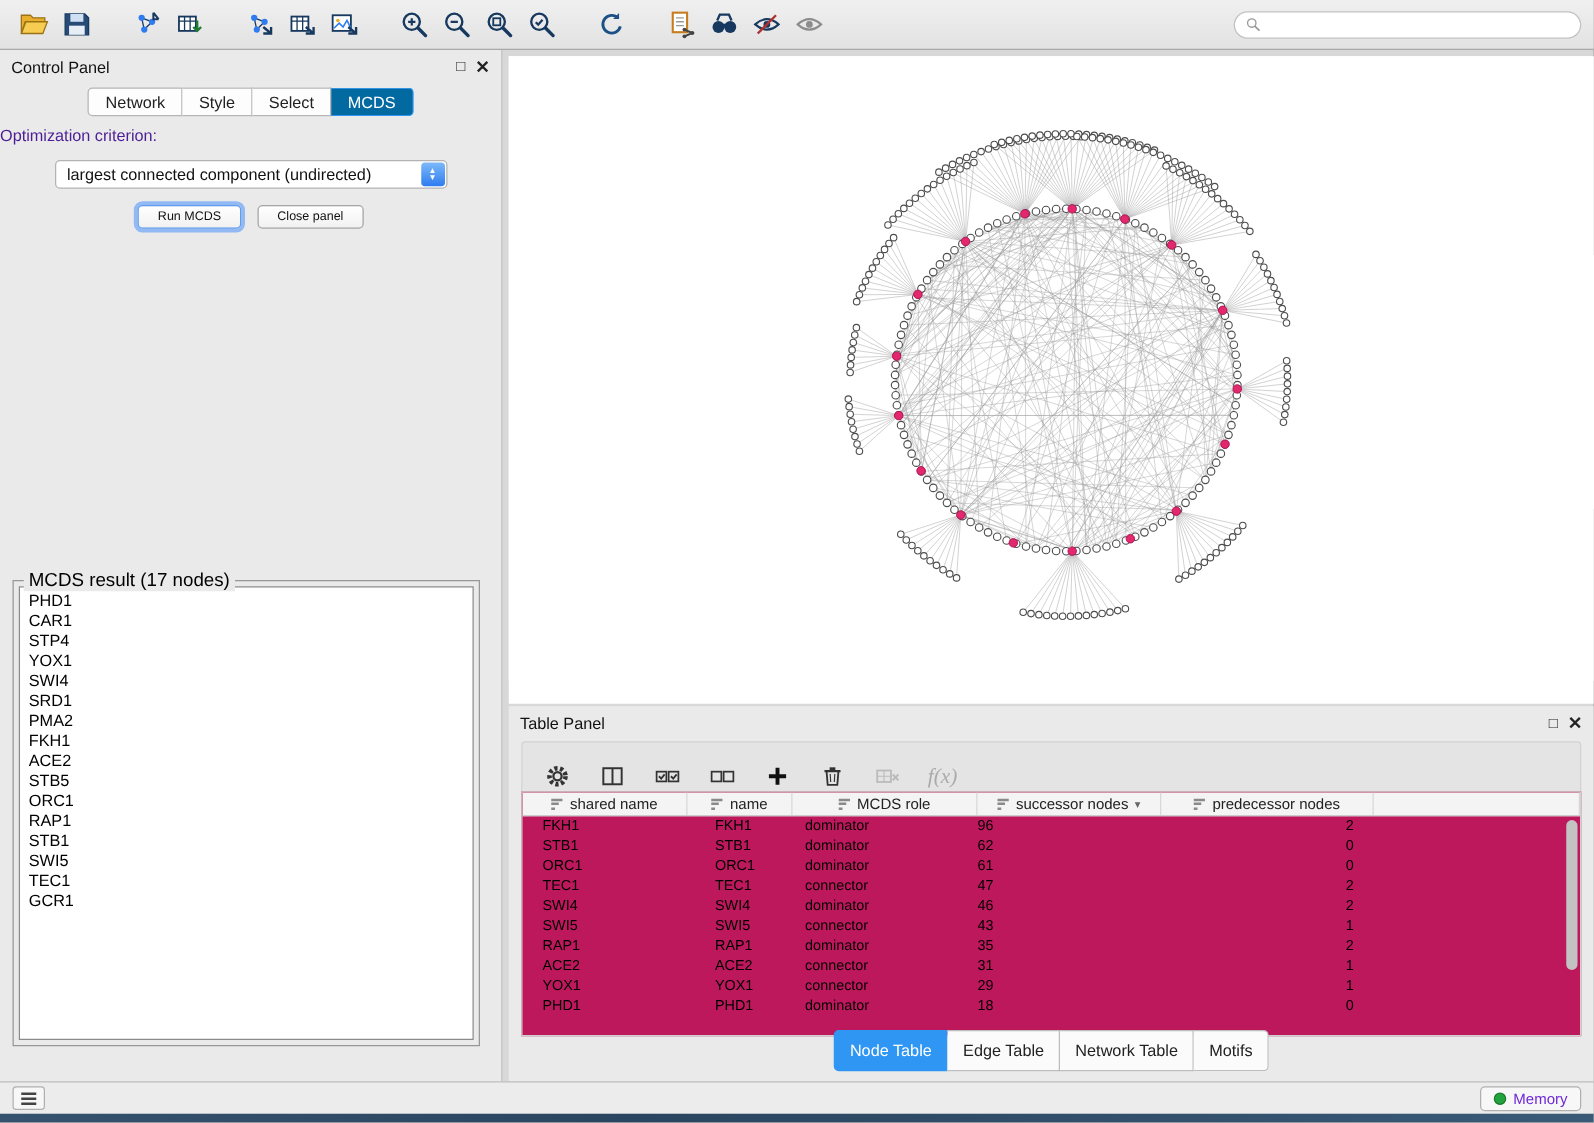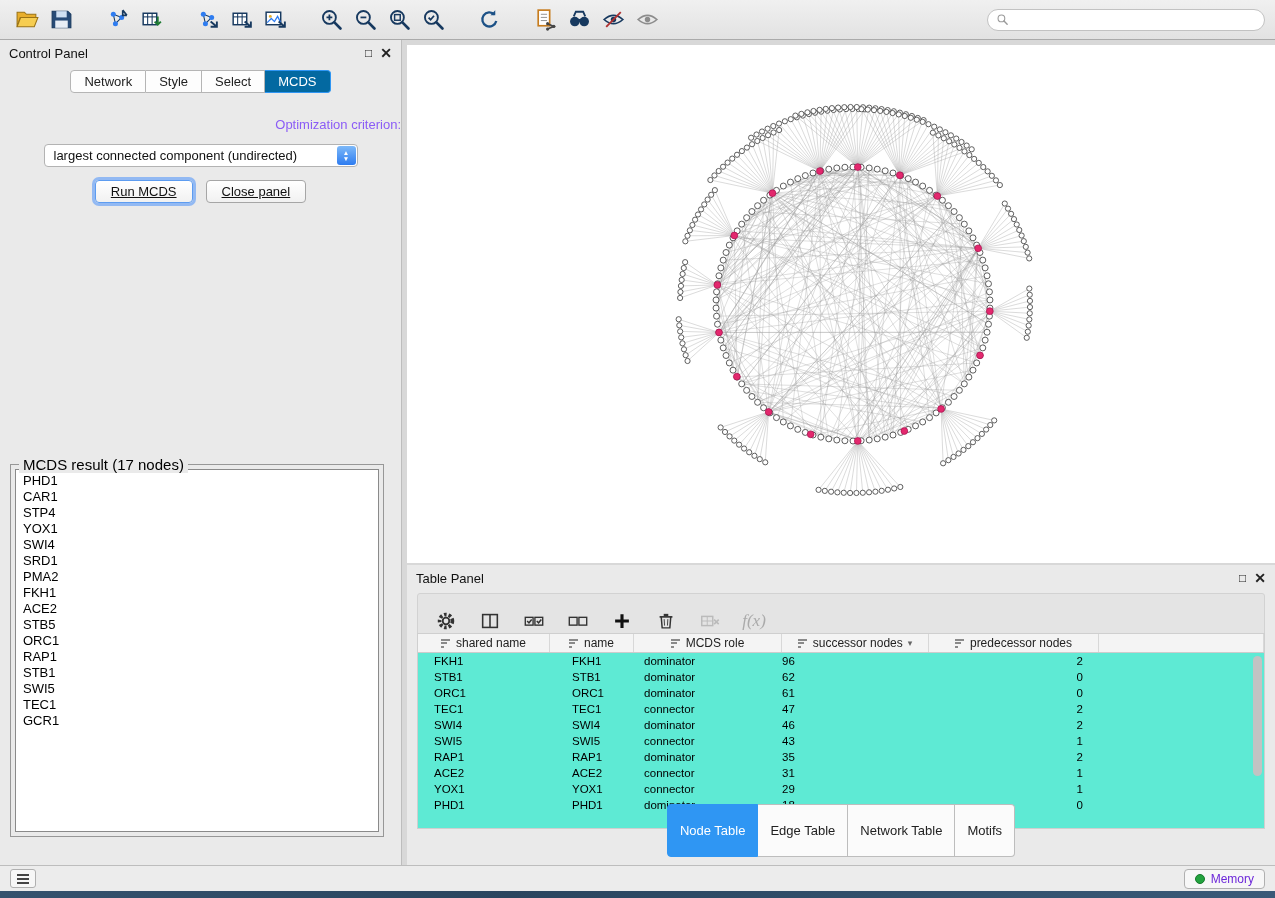--- a/index.html
+++ b/index.html
@@ -27,30 +27,30 @@
   .panel-header{height:26px; display:flex; align-items:center; padding:0 9px; font-size:13px; color:#111;}
   .win-btns{margin-left:auto; display:flex; gap:8px; align-items:center;}
   .win-btn{font-size:12px; color:#222; cursor:pointer; line-height:1;}
   .win-btn.close{font-weight:bold; font-size:14px;}
   .cp-tabs{display:flex; justify-content:center; padding:4px 0 8px 0;}
   .cp-tab{font-size:13px; padding:3px 13px; background:#fdfdfd; border:1px solid #b5b5b5;
     border-left:none; color:#222; cursor:pointer;text-align:right;}
   .cp-tab:first-child{border-left:1px solid #b5b5b5; border-radius:4px 0 0 4px;}
   .cp-tab:last-child{border-radius:0 4px 4px 0;}
   .cp-tab.active{background:#0369a1; border-color:#2f96f3; color:#fff;}
-  .opt-label{text-align:right; font-size:13px; margin-top:16px; color:#8b5cf6;}
+  .opt-label{text-align:left; font-size:13px; color:#4c1d95;}
   .dd{margin:12px auto 0 auto; width:314px; height:23px; background:#fff; border:1px solid #b3b3b3;
     border-radius:4px; font-size:13px; display:flex; align-items:center; padding:0 24px 0 9px;
     position:relative; cursor:pointer; color:#111;}
   .dd-stepper{position:absolute; right:1px; top:1px; width:19px; height:19px; border-radius:3px;
     background:linear-gradient(#7db9f9,#2e7cf0); color:#fff; display:flex; flex-direction:column;
     align-items:center; justify-content:center; font-size:6.5px; line-height:6px;}
   .btn-row{display:flex; justify-content:center; gap:13px; margin-top:13px;}
   .btn{background:linear-gradient(#ffffff,#f1f1f1); border:1px solid #a6a6a6; border-radius:4px;
-    font-size:13px; padding:3px 15px; color:#111; cursor:pointer;text-decoration:underline;}
+    font-size:10px; padding:3px 15px; color:#111; cursor:pointer;}
   .btn.focused{box-shadow:0 0 0 3px rgba(72,143,250,.55); border-color:#5d9cf0;}
   .result-box{position:absolute; left:10px; right:17px; top:424px; bottom:28px;
     border:1px solid #979797; padding:4px;}
   .result-legend{position:absolute; top:-9px; left:8px; background:#eaeaea; padding:0 4px; font-size:15px;}
   .list-box{width:100%; height:100%; background:#fff; border:1px solid #8a8a8a; overflow:hidden;
     padding:3px 0 0 7px;}
   .list-item{font-size:13px; height:16px; line-height:16px; color:#000;}
 
   
   .network-window{position:absolute; left:407px; top:45px; width:868px; height:518px; background:#fff;}
@@ -62,41 +62,41 @@
   .net-canvas{width:868px; height:500px; background:#fff;}
 
   
   .table-panel{position:absolute; left:407px; top:565px; width:868px; height:300px; background:#eaeaea;}
   .tp-toolbar{margin:2px 10px 0 10px; height:56px; background:#e4e4e4; border:1px solid #d2d2d2;
     border-radius:3px; display:flex; align-items:center; gap:20px; padding:0 16px;}
   .tico{width:24px; height:24px; display:flex; align-items:center; justify-content:center;
     background:none; border:none; cursor:pointer;}
   .tico svg{width:22px; height:22px;}
   .fx{font-family:"Liberation Serif", serif; font-style:italic; font-size:17px; color:#aaa;}
-  .table-wrap{position:absolute; left:10px; right:10px; top:68px; bottom:36px; background:#5eead4;
+  .table-wrap{position:absolute; left:10px; right:10px; top:68px; bottom:36px; background:#be185d;
     border:1px solid #cfcfcf; overflow:hidden;}
   .thead{display:grid; grid-template-columns:132px 84px 148px 147px 170px 1fr; height:19px;
     background:#f4f4f4; border-bottom:1px solid #cccccc; font-size:12px; color:#222;}
   .th{display:flex; align-items:center; justify-content:center; gap:5px; border-right:1px solid #d8d8d8;
     overflow:hidden; white-space:nowrap; cursor:pointer;}
   .hier{width:10px; height:9px; flex:0 0 auto;
     background:linear-gradient(#8a8a8a,#8a8a8a) 0 0/9px 2px no-repeat,
                linear-gradient(#8a8a8a,#8a8a8a) 0 3.5px/6px 2px no-repeat,
                linear-gradient(#8a8a8a,#8a8a8a) 0 7px/3px 2px no-repeat;}
   .chev{color:#666; font-size:9px;}
   .tbody{position:relative;}
   .trow{display:grid; grid-template-columns:132px 84px 148px 147px 170px 1fr; height:16px;
     font-size:11.5px; color:#000; align-items:center; cursor:default;}
   .tcell{overflow:hidden; white-space:nowrap;}
   .tcell.c0{padding-left:16px;} .tcell.c1{padding-left:22px;} .tcell.c2{padding-left:10px;}
   .tcell.c3{padding-right:14px;} .tcell.c4{text-align:right; padding-right:16px;}
   .vscroll{position:absolute; right:2px; top:22px; width:9px; height:120px; background:#c3c3c3;
     border-radius:5px;}
   .tp-tabs{position:absolute; left:0; right:0; bottom:8px; display:flex; justify-content:center;}
-  .tp-tab{font-size:13px; padding:18px 12px; background:#fbfbfb; border:1px solid #bdbdbd;
+  .tp-tab{font-size:13px; padding:8px 12px; background:#fbfbfb; border:1px solid #bdbdbd;
     border-left:none; color:#222; cursor:pointer;}
   .tp-tab:first-child{border-left:1px solid #bdbdbd; border-radius:4px 0 0 4px;}
   .tp-tab:last-child{border-radius:0 4px 4px 0;}
   .tp-tab.active{background:#2f96f3; border-color:#2f96f3; color:#fff;}
 
   
   .status-bar{position:absolute; left:0; top:865px; width:1275px; height:26px; background:#ececec;
     border-top:1px solid #bdbdbd; display:flex; align-items:center; padding:0 10px;}
   .sb-left{width:26px; height:19px; border:1px solid #b0b0b0; border-radius:3px; background:#f7f7f7;
     display:flex; align-items:center; justify-content:center; cursor:pointer;}

